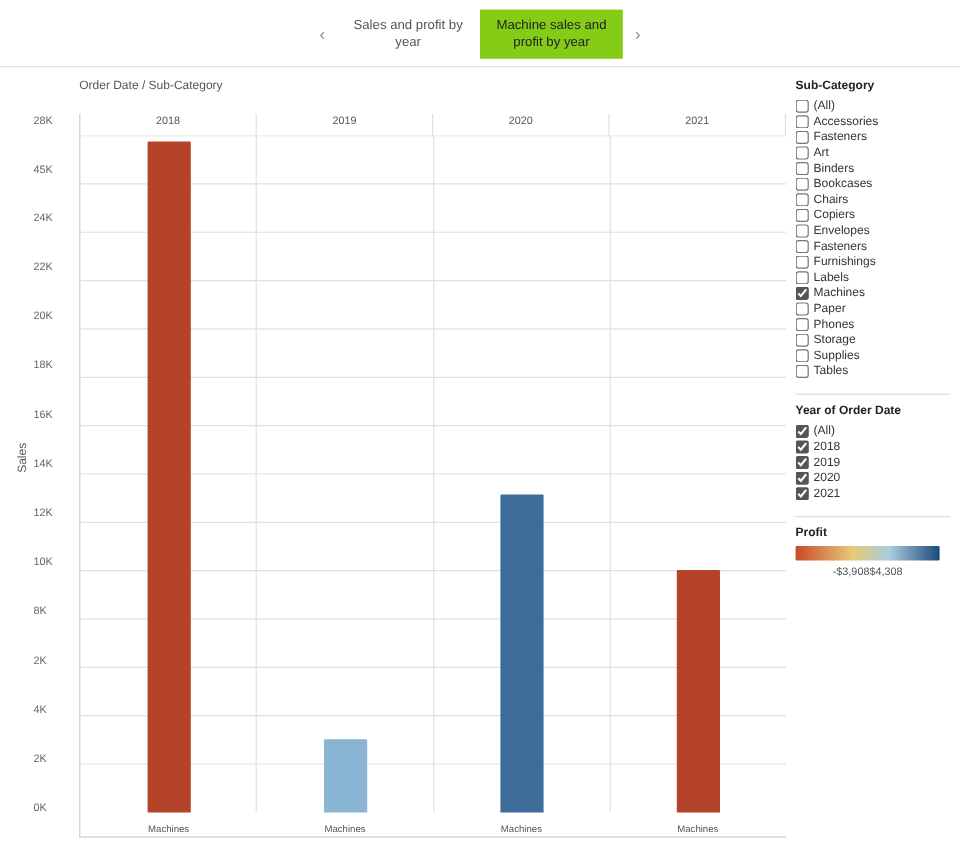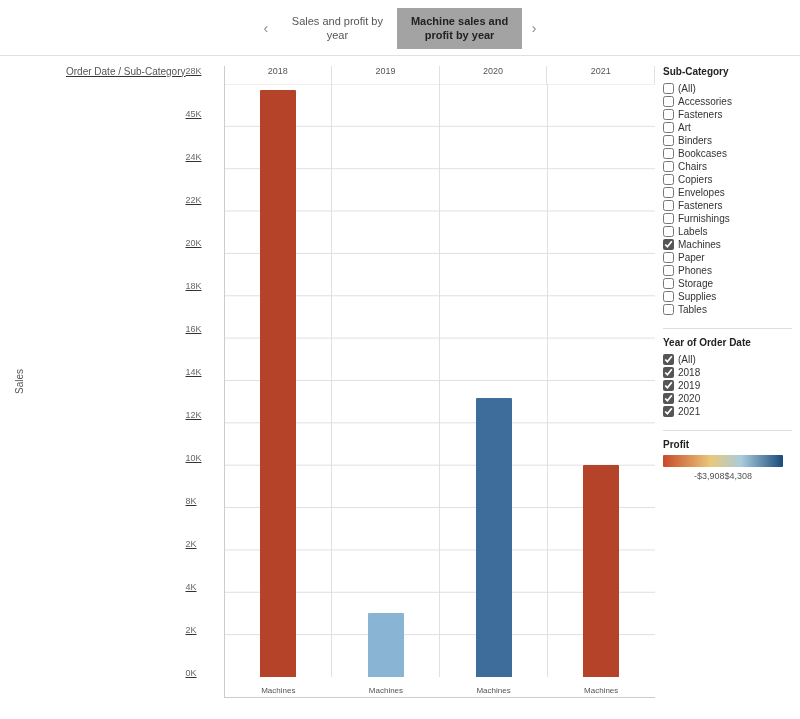--- a/index.html
+++ b/index.html
@@ -37,22 +37,22 @@
       padding: 6px 14px;
       font-size: 11px;
       color: #555;
       cursor: pointer;
       border: none;
       background: none;
       text-align: center;
       line-height: 1.3;
     }
     .nav-tab.active {
-      background: #a3a3a3;
-      font-weight: 700;
+      background: #84cc16;
+      font-weight: 400;
       color: #222;
     }
 
     
     .main-content {
       display: flex;
       height: calc(719px - 47px);
     }
 
     
@@ -174,21 +174,21 @@
 
 <div class="main-content">
 
   <div class="chart-area">
     <div style="display:flex; flex:1; position:relative;">
 
       <div style="width:18px; display:flex; align-items:center; justify-content:center;">
         <span style="font-size:10px; color:#555; writing-mode:vertical-lr; transform:rotate(180deg); user-select:none;">Sales</span>
       </div>
 
-      <div style="flex:1; display:flex; flex-direction:row;text-decoration:underline;">
+      <div style="flex:1; display:flex; flex-direction:column;">
 
         <div style="font-size:10px; color:#555; margin-bottom:18px; margin-left:38px;">Order Date / Sub-Category</div>
 
         <div style="display:flex; flex:1;">
 
           <div class="y-axis">
             <span>28K</span>
             <span>45K</span>
             <span>24K</span>
             <span>22K</span>

